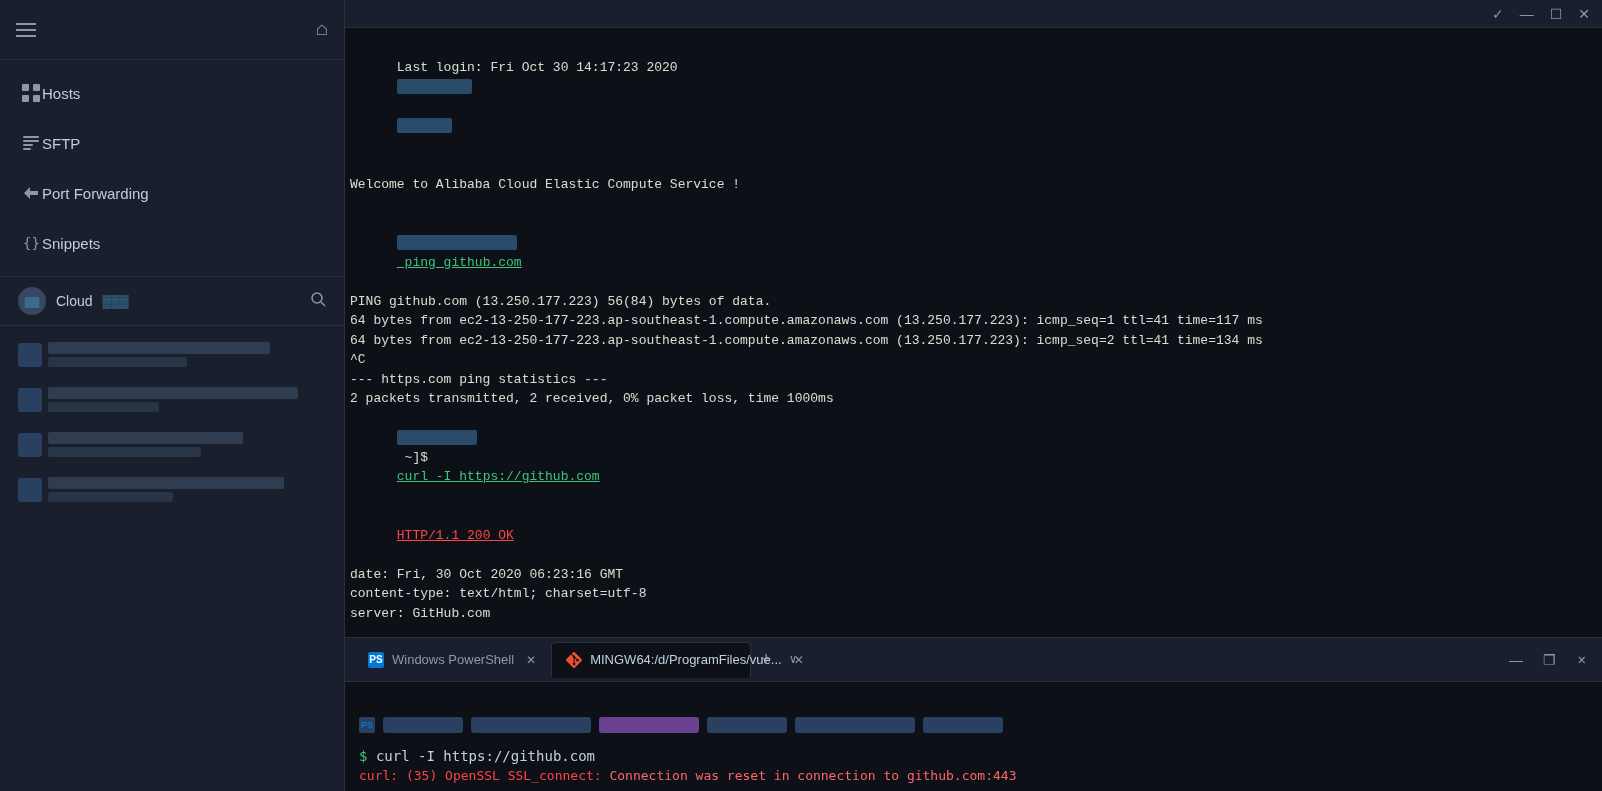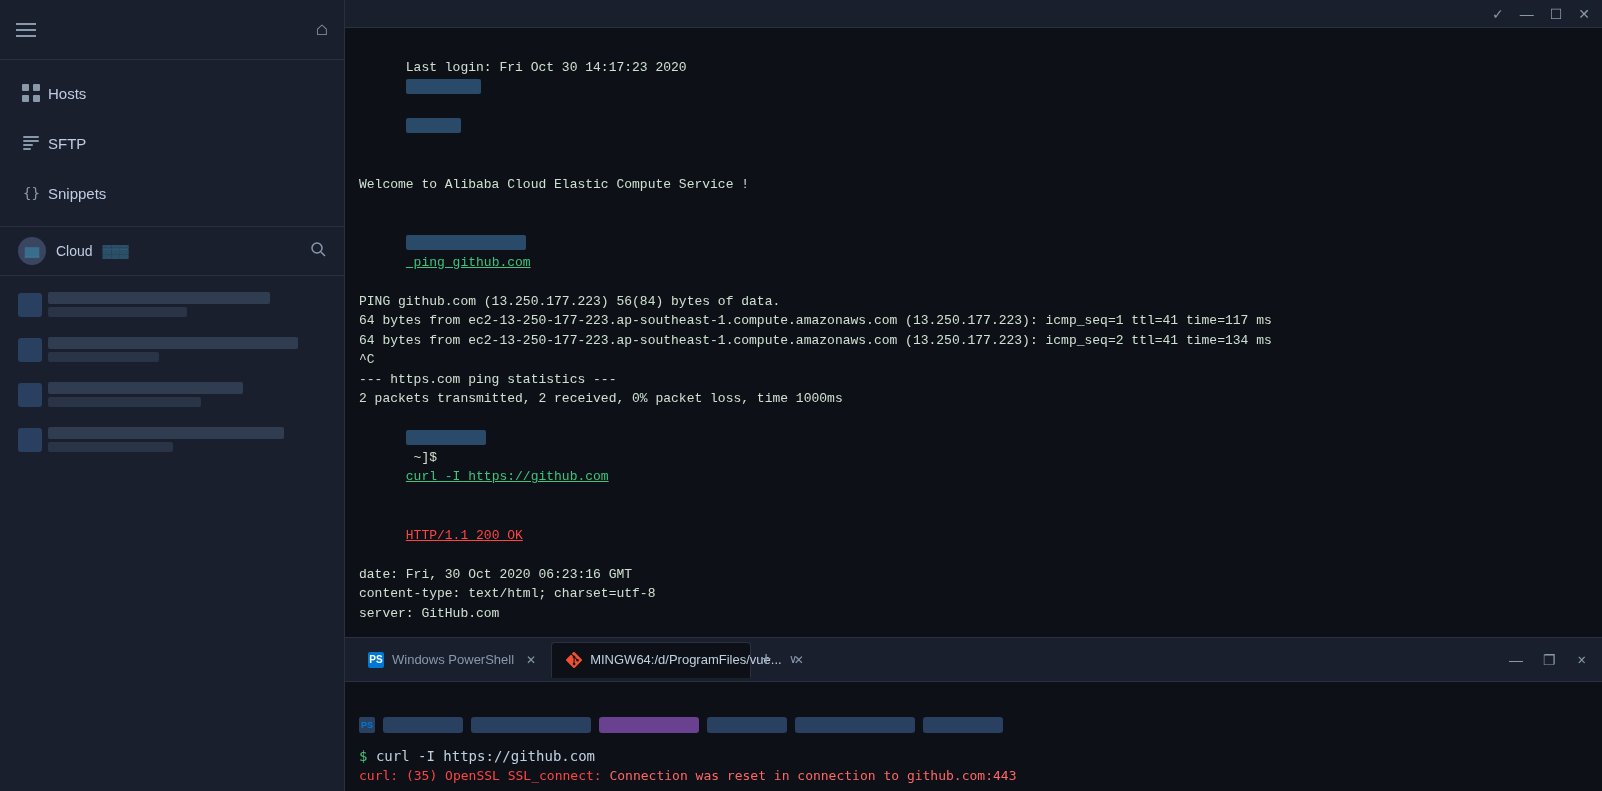--- a/index.html
+++ b/index.html
@@ -51,21 +51,21 @@
     }
 
     .sidebar-nav {
       padding: 8px 0;
       border-bottom: 1px solid #2a3040;
     }
 
     .nav-item {
       display: flex;
       align-items: center;
-      gap: 6px;
+      gap: 0;
       padding: 14px 20px;
       color: #8899aa;
       cursor: pointer;
       font-size: 15px;
       font-family: sans-serif;
     }
     .nav-item .nav-icon {
       width: 22px;
       height: 22px;
       display: flex;
@@ -151,21 +151,21 @@
     .win-btn {
       color: #8899aa;
       font-size: 14px;
       cursor: pointer;
       font-family: sans-serif;
     }
 
     .terminal-content {
       flex: 1;
       overflow: hidden;
-      padding: 10px 14px;
+      padding: 10px 5px;
       color: #c0d0c0;
       font-size: 13px;
       line-height: 1.5;
       background: #0d1117;
       position: relative;
     }
 
     .term-line {
       white-space: pre-wrap;
       word-break: break-all;
@@ -364,20 +364,28 @@
           <rect x="2" y="7" width="16" height="2" rx="1"></rect>
           <rect x="2" y="11" width="10" height="2" rx="1"></rect>
           <rect x="2" y="15" width="8" height="2" rx="1"></rect>
         </svg>
       </div>
       <span class="nav-label">SFTP</span>
     </div>
     <div class="nav-item">
       <div class="nav-icon">
         <svg width="20" height="20" viewBox="0 0 20 20" fill="#8899aa">
+          <polygon points="3,10 9,4 9,8 17,8 17,12 9,12 9,16"></polygon>
+        </svg>
+      </div>
+      <span class="nav-label">Port Forwarding</span>
+    </div>
+    <div class="nav-item">
+      <div class="nav-icon">
+        <svg width="20" height="20" viewBox="0 0 20 20" fill="#8899aa">
           <text x="2" y="15" font-size="14" font-family="monospace">{}</text>
         </svg>
       </div>
       <span class="nav-label">Snippets</span>
     </div>
   </div>
 
   <div class="sidebar-history">
     <div class="history-header">
       <div class="history-label">

